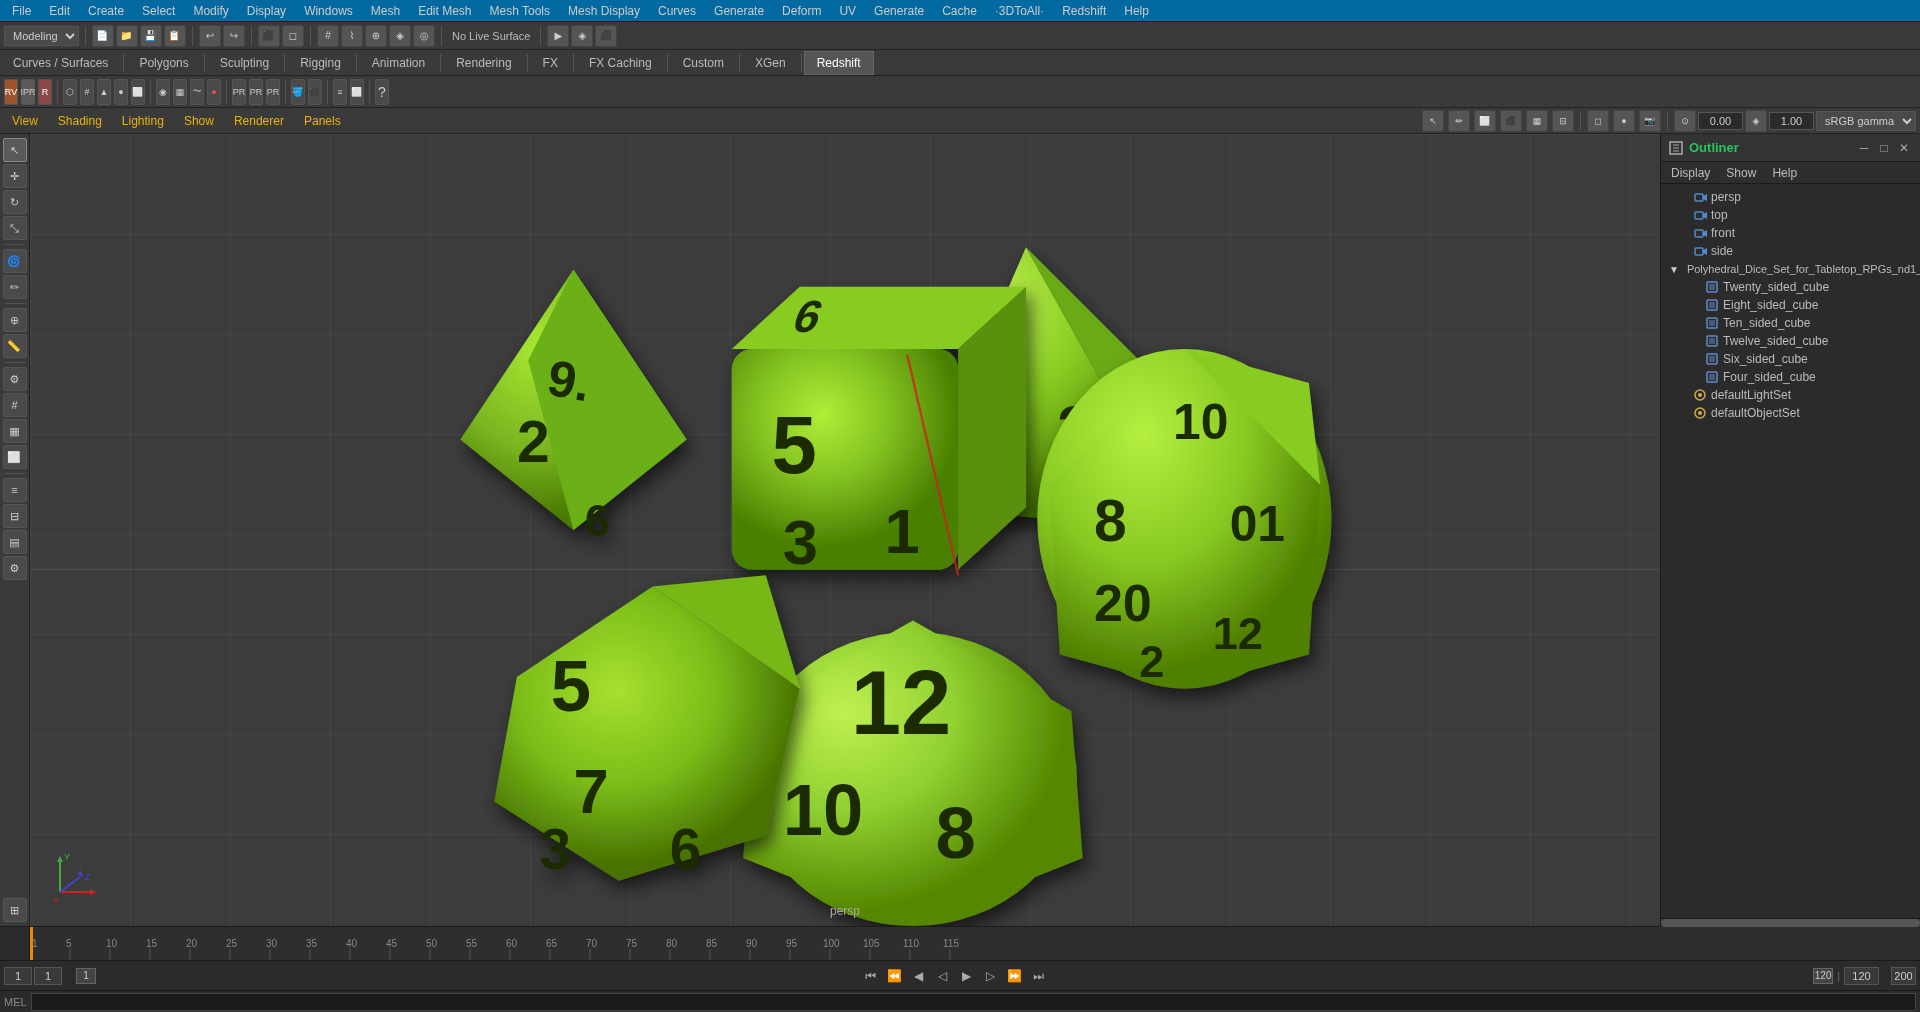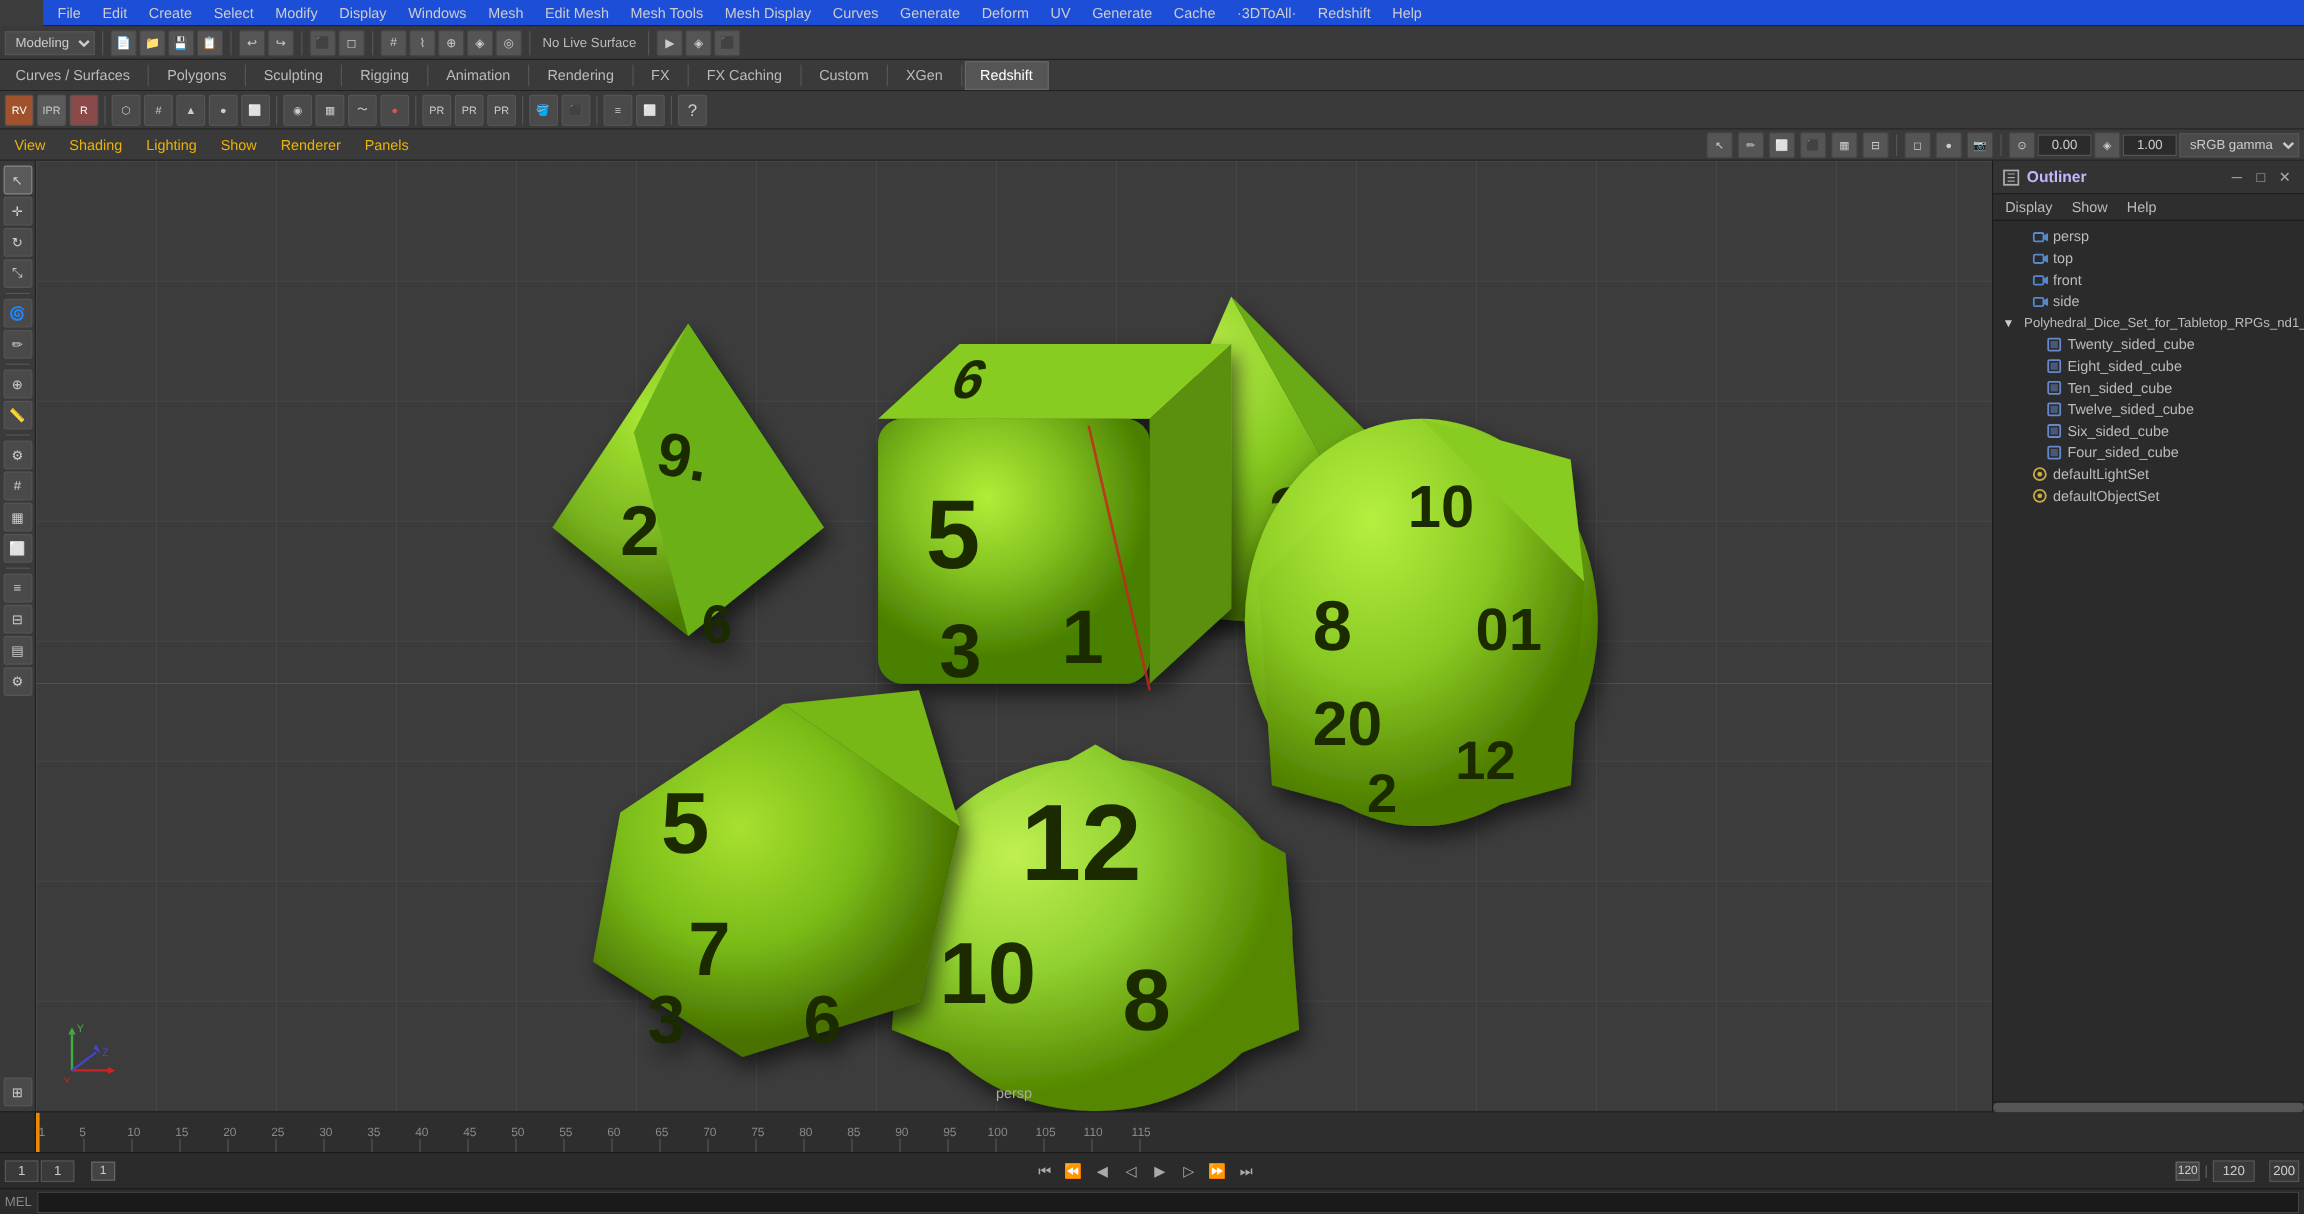--- a/index.html
+++ b/index.html
@@ -1,38 +1,38 @@
 <!DOCTYPE html>
 <html><head>
   <meta charset="utf-8">
   <style>
     * { margin: 0; padding: 0; box-sizing: border-box; }
     body { width: 1920px; height: 1012px; background: #3c3c3c; font-family: Arial, sans-serif; font-size: 12px; color: #ccc; overflow: hidden; }
 
     
-    #menubar { display: flex; align-items: center; height: 22px; background: #1d4ed8; border-bottom: 1px solid #1a1a1a; padding: 0 4px; gap: 2px; margin-left: 36px; }
+    #menubar { display: flex; align-items: center; height: 22px; background: #0369a1; border-bottom: 1px solid #1a1a1a; padding: 0 4px; gap: 2px; }
     .menu-item { padding: 2px 8px; color: #ccc; font-size: 12px; cursor: pointer; }
 
     
     #toolbar1 { display: flex; align-items: center; height: 28px; background: #3a3a3a; border-bottom: 1px solid #222; padding: 0 4px; gap: 4px; }
     .tb-group { display: flex; align-items: center; gap: 2px; }
     .tb-btn { width: 22px; height: 22px; background: #555; border: 1px solid #444; color: #ccc; font-size: 10px; cursor: pointer; display: flex; align-items: center; justify-content: center; border-radius: 2px; }
     .tb-sep { width: 1px; height: 20px; background: #555; margin: 0 2px; }
     .tb-label { color: #bbb; font-size: 11px; padding: 0 4px; }
     .tb-dropdown { height: 20px; background: #4a4a4a; border: 1px solid #555; color: #ccc; font-size: 11px; padding: 0 4px; }
 
     
     #tabs { display: flex; align-items: center; height: 26px; background: #3a3a3a; border-bottom: 1px solid #222; padding: 0 0; gap: 0; }
     .tab { padding: 4px 12px; color: #bbb; font-size: 12px; cursor: pointer; border: 1px solid transparent; }
     .tab.active { color: #fff; background: #555; border-color: #666; }
     .tab-sep { width: 1px; height: 18px; background: #555; margin: 0 2px; }
 
     
     #toolbar2 { display: flex; align-items: center; height: 32px; background: #3a3a3a; border-bottom: 1px solid #222; padding: 0 4px; gap: 3px; }
-    .tb2-btn { width: 24px; height: 26px; background: #4a4a4a; border: 1px solid #555; color: #ccc; font-size: 10px; cursor: pointer; display: flex; align-items: center; justify-content: center; border-radius: 2px; }
+    .tb2-btn { width: 14px; height: 26px; background: #4a4a4a; border: 1px solid #555; color: #ccc; font-size: 10px; cursor: pointer; display: flex; align-items: center; justify-content: center; border-radius: 2px; }
     .tb2-sep { width: 1px; height: 24px; background: #555; margin: 0 2px; }
 
     
     #viewtoolbar { display: flex; align-items: center; height: 26px; background: #3a3a3a; border-bottom: 1px solid #222; padding: 0 4px; gap: 4px; }
     .vt-btn { padding: 2px 8px; color: #eab308; font-size: 12px; cursor: pointer; }
     .vt-input { width: 45px; height: 18px; background: #2b2b2b; border: 1px solid #555; color: #ccc; font-size: 11px; text-align: center; }
     .vt-dropdown { height: 20px; background: #4a4a4a; border: 1px solid #555; color: #ccc; font-size: 11px; padding: 0 4px; }
 
     
     #main { display: flex; height: calc(1012px - 22px - 28px - 26px - 32px - 26px - 34px - 30px - 22px); }
@@ -400,21 +400,21 @@
 
   <div id="outliner">
     <div id="outliner-header">
       <div style="display:flex; align-items:center; gap:6px;">
         <svg width="14" height="14">
           <rect x="1" y="1" width="12" height="12" fill="none" stroke="#aaa" stroke-width="1.5"></rect>
           <line x1="4" y1="4" x2="10" y2="4" stroke="#aaa" stroke-width="1"></line>
           <line x1="4" y1="7" x2="10" y2="7" stroke="#aaa" stroke-width="1"></line>
           <line x1="4" y1="10" x2="10" y2="10" stroke="#aaa" stroke-width="1"></line>
         </svg>
-        <span style="color:#c4b5fd; font-size:13px; font-weight:bold;">Outliner</span>
+        <span style="color:#22c55e; font-size:13px; font-weight:bold;">Outliner</span>
       </div>
       <div id="outliner-controls">
         <button class="ol-ctrl-btn">─</button>
         <button class="ol-ctrl-btn">□</button>
         <button class="ol-ctrl-btn">✕</button>
       </div>
     </div>
     <div id="outliner-menu">
       <span class="ol-menu-item">Display</span>
       <span class="ol-menu-item">Show</span>

